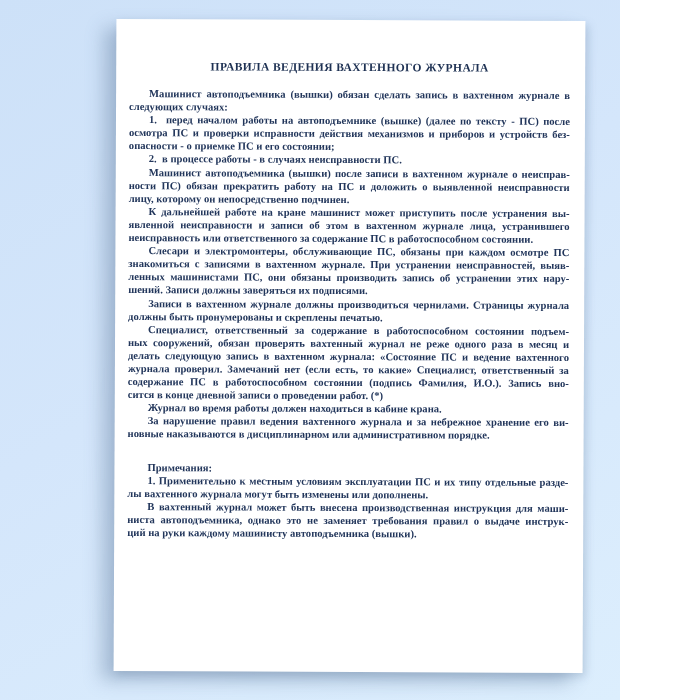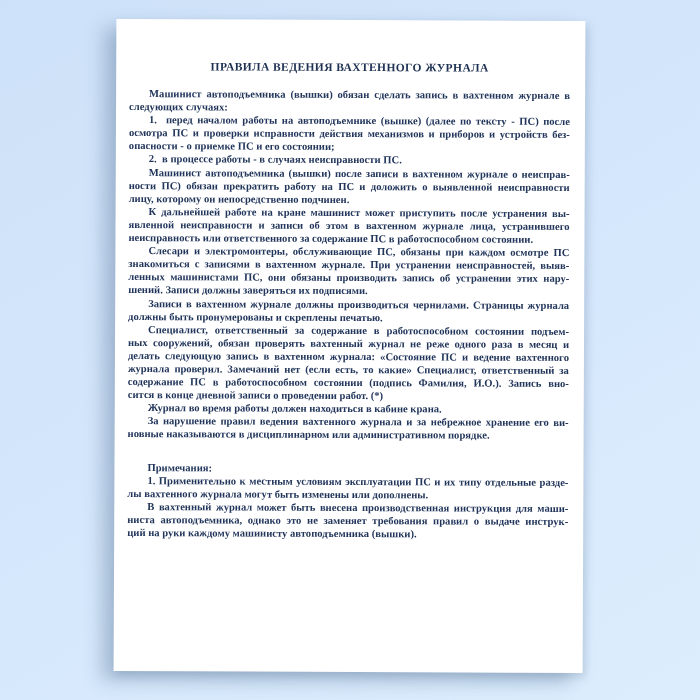--- a/index.html
+++ b/index.html
@@ -5,21 +5,21 @@
   html, body {
     margin: 0;
     padding: 0;
     width: 700px;
     height: 700px;
     overflow: hidden;
     font-family: "Liberation Serif", serif;
   }
   .scene {
     position: relative;
-    width: 700px;
+    width: 620px;
     height: 700px;
     background: linear-gradient(150deg, #cde1f8 0%, #d4e6fb 45%, #dceefd 100%);
   }
   .paper {
     position: absolute;
     left: 115px;
     top: 20px;
     width: 469px;
     height: 652px;
     background: #ffffff;

